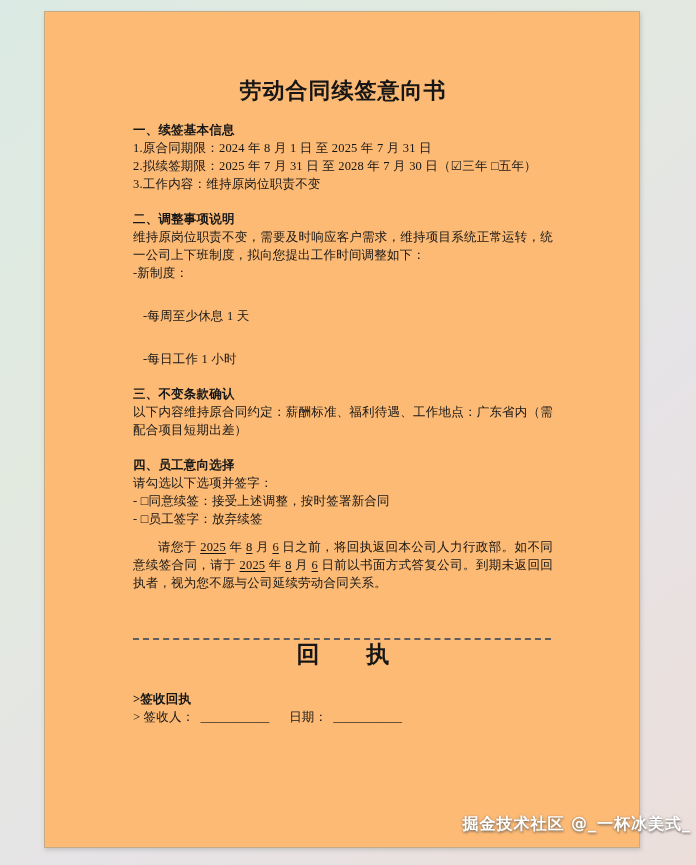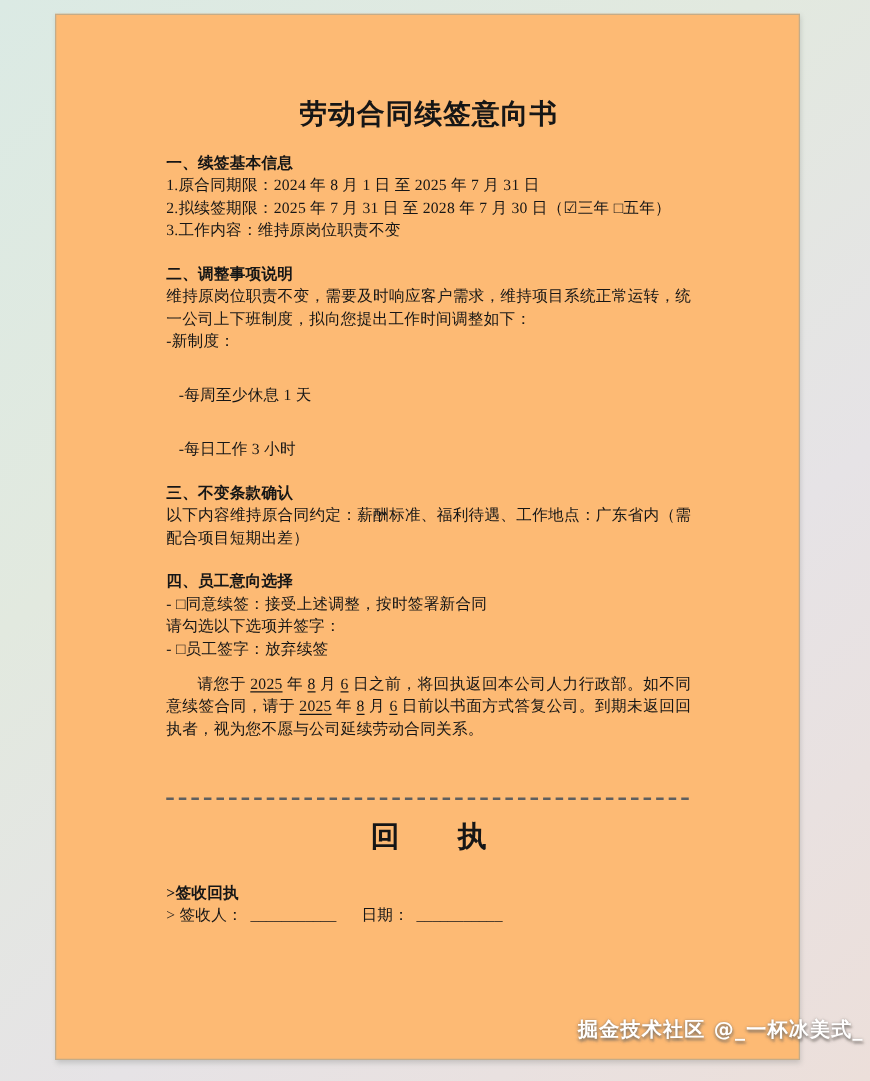--- a/index.html
+++ b/index.html
@@ -44,21 +44,21 @@
   .sig-block { margin-top: 23px; }
   .gap-r { margin-right: 20px; }
   .gap-s { margin-right: 6px; }
   .blank { letter-spacing: 0; white-space: nowrap; }
   .dashed-sep {
     margin-top: 46px;
     width: 418px;
     border-top: 2.5px dashed #5f5f5f;
   }
   .receipt-title {
-    margin-top: 15px;
+    margin-top: 0;
     text-align: center;
     font-size: 23px;
     line-height: 30px;
     font-weight: bold;
   }
   .receipt-lines { margin-top: 20px; }
   .bold { font-weight: bold; }
   .checkbox { display: inline; }
   .watermark {
     position: absolute;
@@ -85,30 +85,30 @@
     <div>1.原合同期限：2024 年 8 月 1 日  至  2025 年 7 月 31 日</div>
     <div>
       <span>2.拟续签期限：2025 年 7 月 31 日  至  2028 年 7 月 30 日（</span><span class="checkbox">☑</span><span>三年</span><span> </span><span class="checkbox">□</span><span>五年</span><span>）</span>
     </div>
     <div>3.工作内容：维持原岗位职责不变</div>
 
     <div class="sec-heading mt-sec">二、调整事项说明</div>
     <div class="just">维持原岗位职责不变，需要及时响应客户需求，维持项目系统正常运转，统一公司上下班制度，拟向您提出工作时间调整如下：</div>
     <div>-新制度：</div>
     <div class="indent1">-每周至少休息 1 天</div>
-    <div class="indent1">-每日工作 3 小时</div>
+    <div class="indent1">-每日工作 1 小时</div>
 
     <div class="sec-heading mt-sec">三、不变条款确认</div>
     <div class="just">以下内容维持原合同约定：薪酬标准、福利待遇、工作地点：广东省内（需配合项目短期出差）</div>
 
     <div class="sec-heading mt-sec">四、员工意向选择</div>
+    <div>请勾选以下选项并签字：</div>
     <div>
       <span>- </span><span class="checkbox">□</span><span>同意续签：接受上述调整，按时签署新合同</span>
     </div>
-    <div>请勾选以下选项并签字：</div>
     <div>
       <span>- </span><span class="checkbox">□</span><span>员工签字：放弃续签</span>
     </div>
 
     <p class="notice"><span>请您于 </span><span class="u">2025</span><span> 年 </span><span class="u">8</span><span> 月 </span><span class="u">6</span><span> 日之前，将回执返回本公司人力行政部。如不同意续签合同，请于 </span><span class="u">2025</span><span> 年 </span><span class="u">8</span><span> 月 </span><span class="u">6</span><span> 日前以书面方式答复公司。到期未返回回执者，视为您不愿与公司延续劳动合同关系。</span></p>
 
 
     <div class="dashed-sep"></div>
 
     <h2 class="receipt-title">回　　执</h2>

